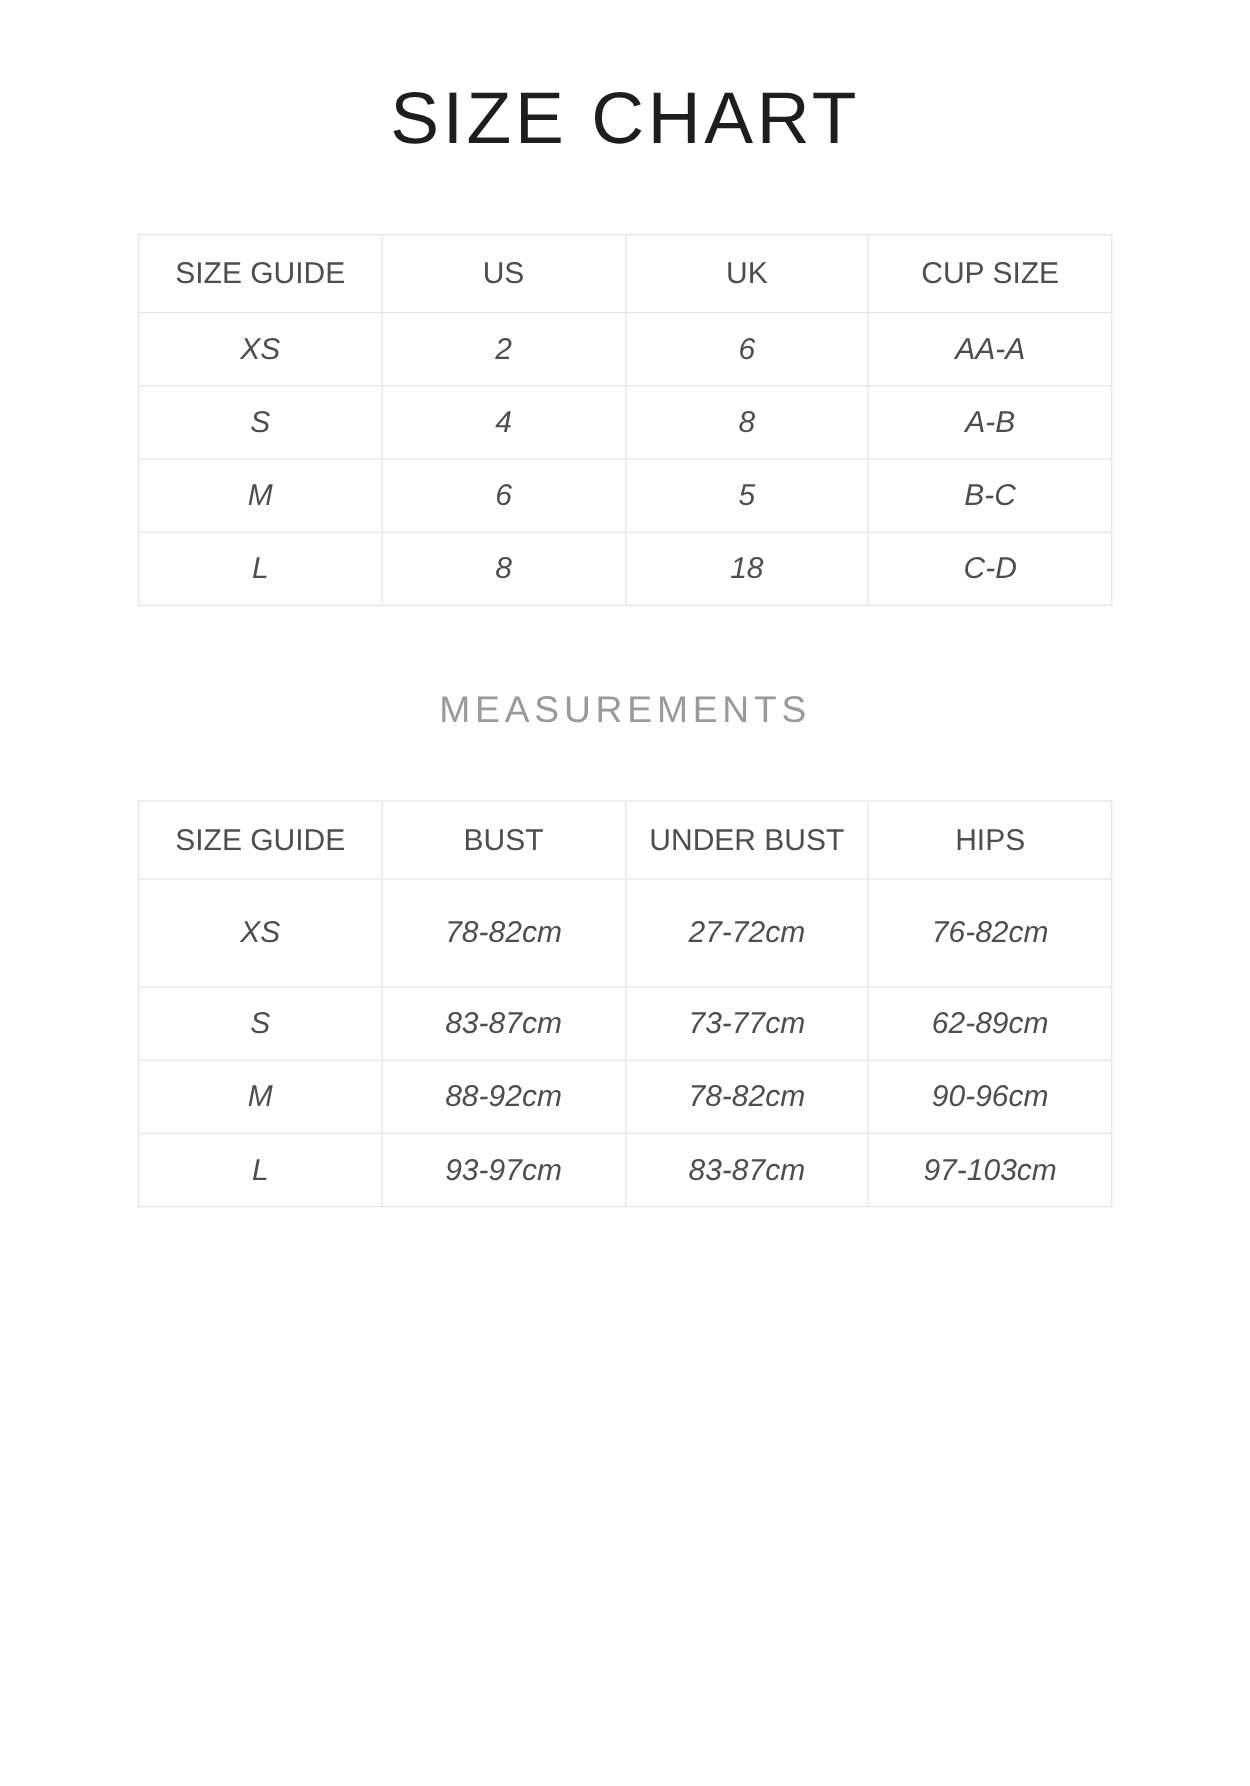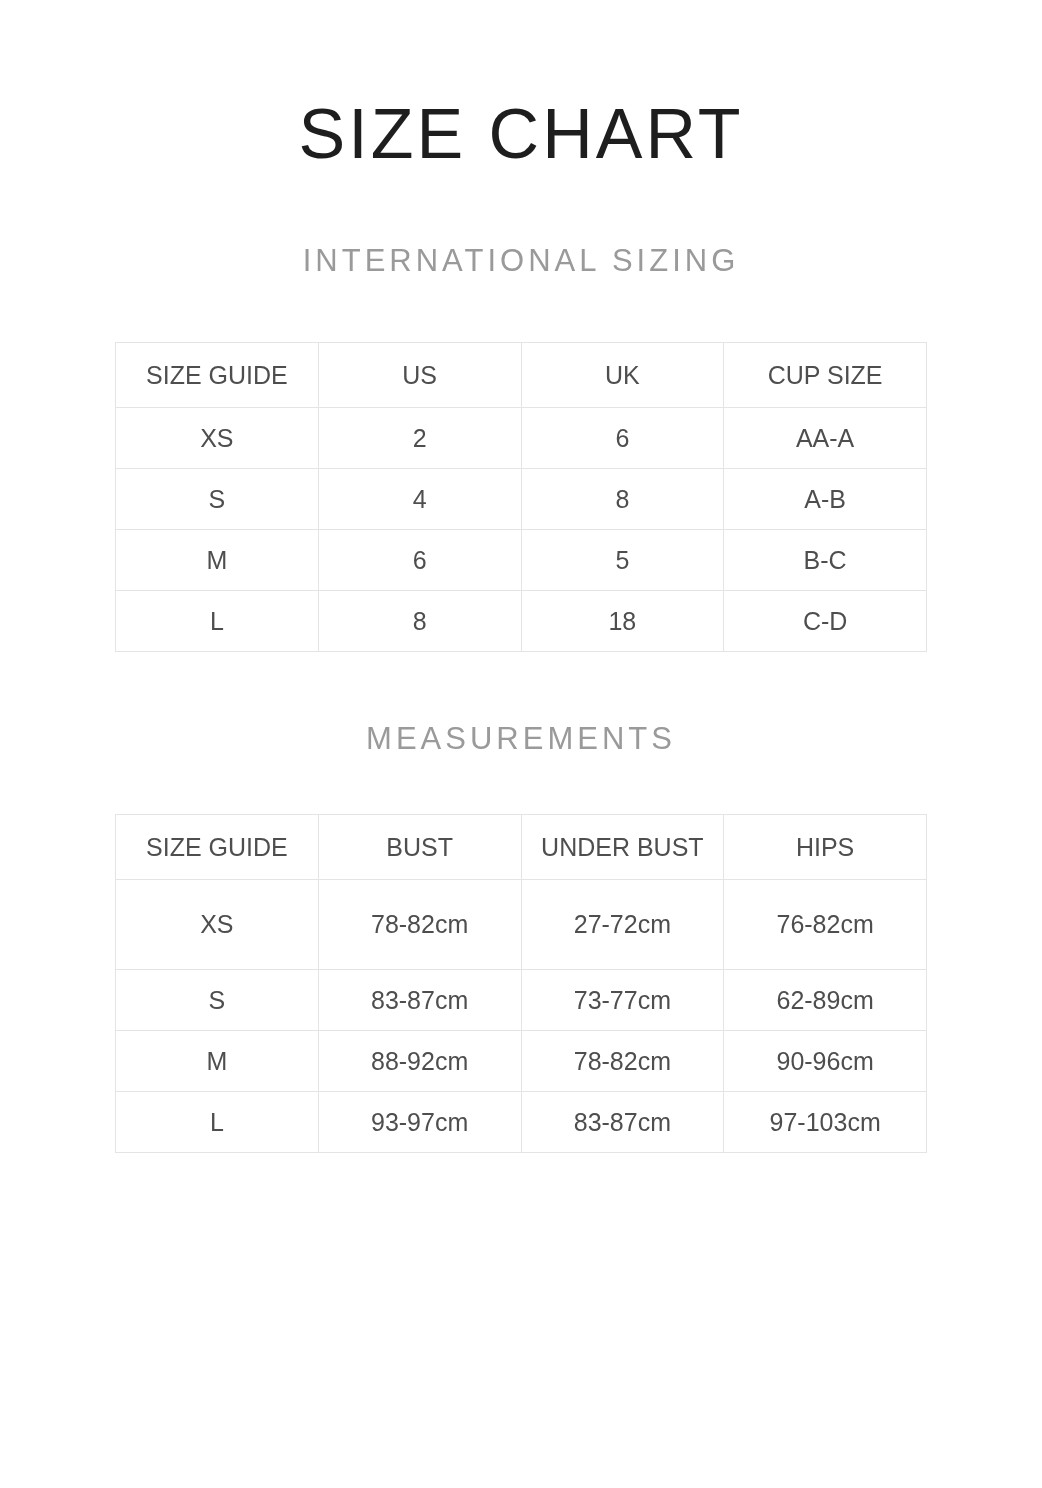--- a/index.html
+++ b/index.html
@@ -15,23 +15,23 @@
     background: var(--bg);
     font-family: "Liberation Sans", "DejaVu Sans", sans-serif;
   }
   .page {
     width: 1042px;
     height: 1488px;
     background: var(--bg);
     overflow: hidden;
   }
   .title {
-    margin-top: 99px;
+    margin-top: 68px;
     text-align: center;
-    font-size: 70px;
+    font-size: 61px;
     font-weight: 400;
     letter-spacing: 3px;
     color: var(--title-color);
     line-height: 1;
   }
   .section-heading {
     text-align: center;
     font-size: 31px;
     font-weight: 400;
     letter-spacing: 4px;
@@ -53,32 +53,31 @@
   .size-table th,
   .size-table td {
     border: 1px solid var(--border-color);
     text-align: center;
     vertical-align: middle;
     font-size: 25px;
     font-weight: 400;
     color: var(--cell-color);
   }
   .size-table thead tr { height: 65px; }
-  .size-table tbody tr { height: 61px; }
+  .size-table tbody tr { height: 61px; font-style: italic; }
   #measurements-table tbody tr:first-child { height: 90px; }
 </style>
 </head>
 <body>
 
 <div class="page">
 
   <h1 class="title">SIZE CHART</h1>
 
   <section class="section-international">
-    <h2 class="section-heading">INTERNATIONAL SIZING</h2>
     <table class="size-table" id="international-table">
         <thead>
           <tr>
             <th>SIZE GUIDE</th>
             <th>US</th>
             <th>UK</th>
             <th>CUP SIZE</th>
           </tr>
         </thead>
         <tbody>

